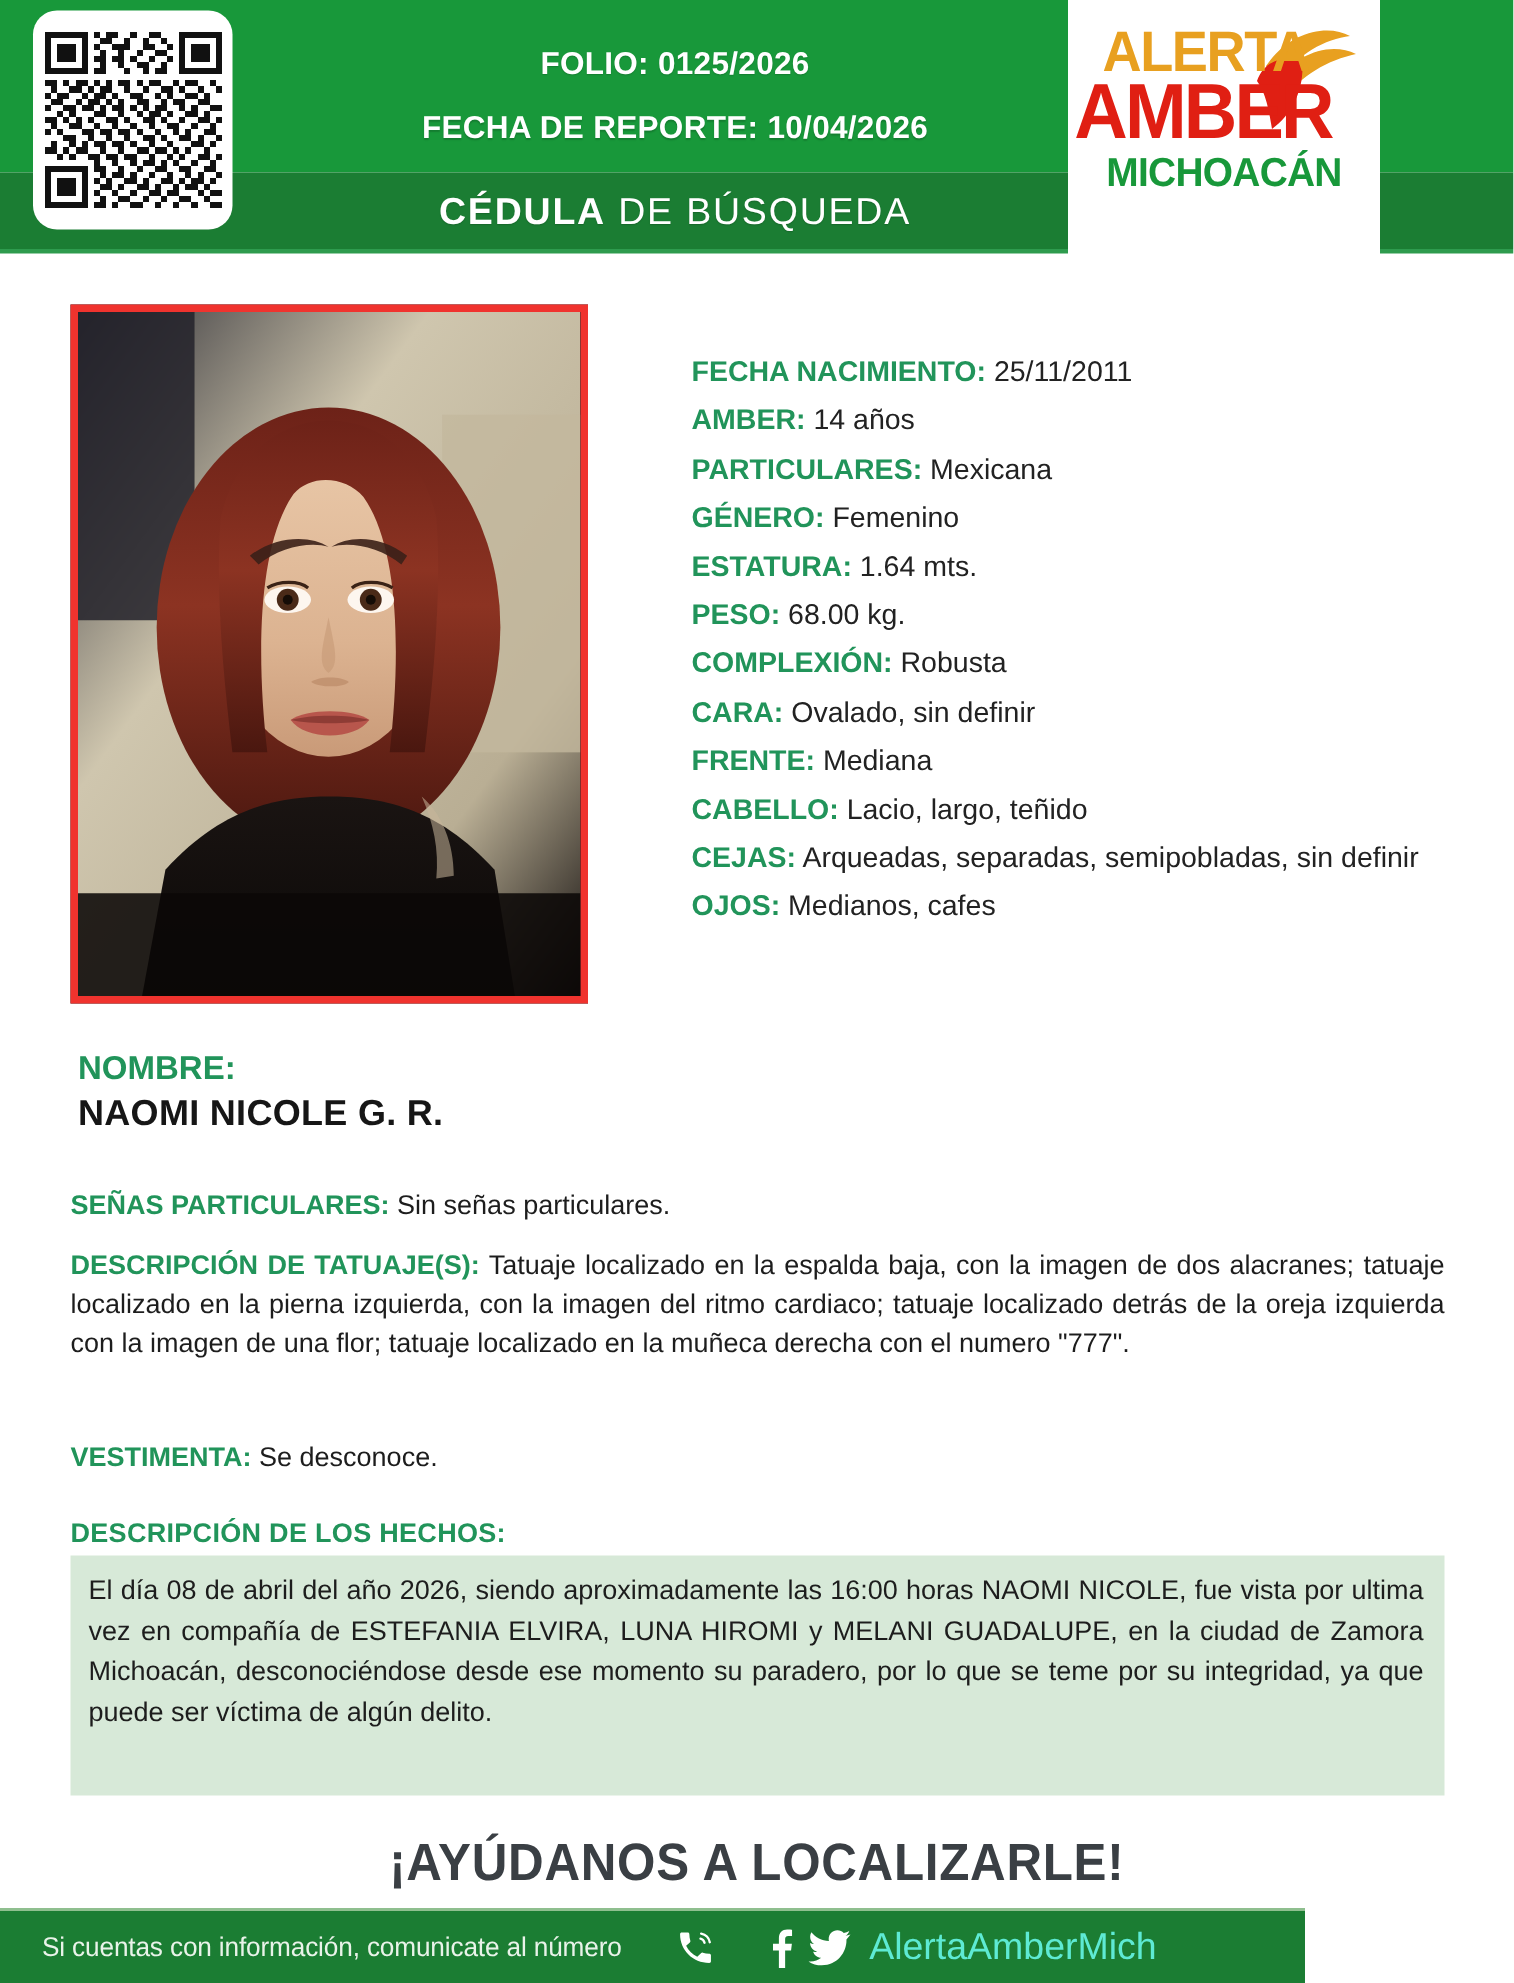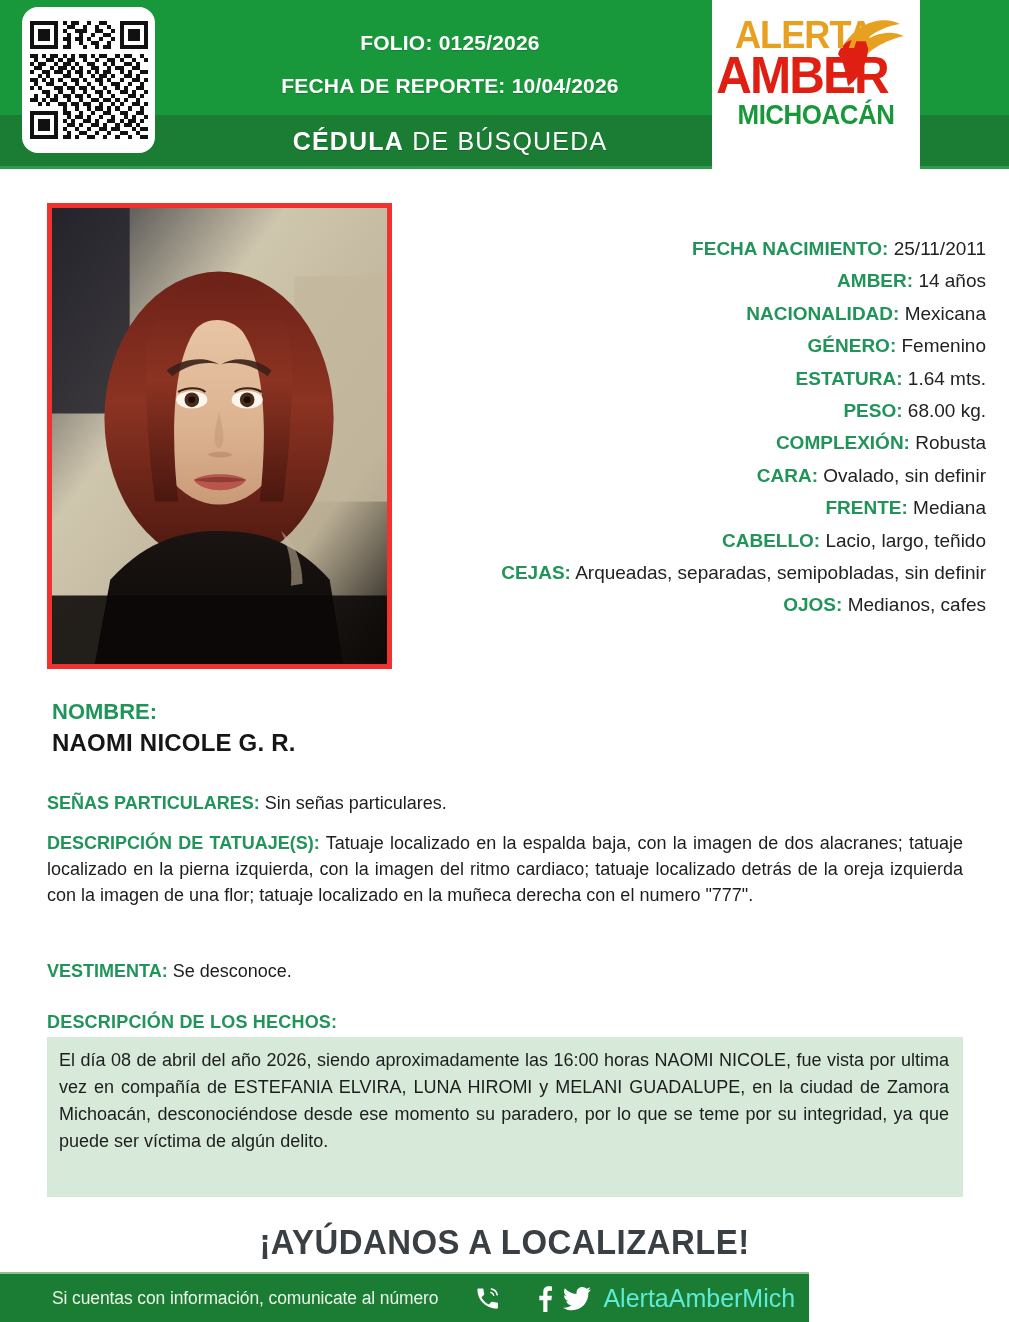--- a/index.html
+++ b/index.html
@@ -164,21 +164,20 @@
     position: absolute;
     top: 233px;
     left: 461px;
     width: 525px;
   }
   .field-row {
     font-size: 19px;
     line-height: 32.4px;
     color: #1a1a1a;
     white-space: normal;
-    text-align: right;
   }
   .field-label {
     color: #21945A;
     font-weight: bold;
   }
   .field-value {
     color: #222222;
     font-weight: normal;
   }
 
@@ -262,27 +261,26 @@
     color: #3A3F44;
     letter-spacing: 0.5px;
     transform: scaleX(0.94);
   }
 
   
   .footer {
     position: absolute;
     top: 1272px;
     left: 0;
-    width: 809px;
+    width: 870px;
     height: 50px;
     background: #1B7D33;
     border-top: 2px solid #8FBF8F;
     display: flex;
     align-items: center;
-    padding-left: 24px;
   }
   .footer-text {
     color: #E9F3E9;
     font-size: 18px;
     margin-left: 22px;
     letter-spacing: -0.1px;
     transform: scaleX(0.97);
   }
   .footer-phone {
     display: flex;
@@ -640,21 +638,21 @@
   <div class="fields">
     <div class="field-row">
       <span class="field-label">FECHA NACIMIENTO:</span>
       <span class="field-value">25/11/2011</span>
     </div>
     <div class="field-row">
       <span class="field-label">AMBER:</span>
       <span class="field-value">14 años</span>
     </div>
     <div class="field-row">
-      <span class="field-label">NACIONALIDAD:</span>
+      <span class="field-label">PARTICULARES:</span>
       <span class="field-value">Mexicana</span>
     </div>
     <div class="field-row">
       <span class="field-label">GÉNERO:</span>
       <span class="field-value">Femenino</span>
     </div>
     <div class="field-row">
       <span class="field-label">ESTATURA:</span>
       <span class="field-value">1.64 mts.</span>
     </div>

